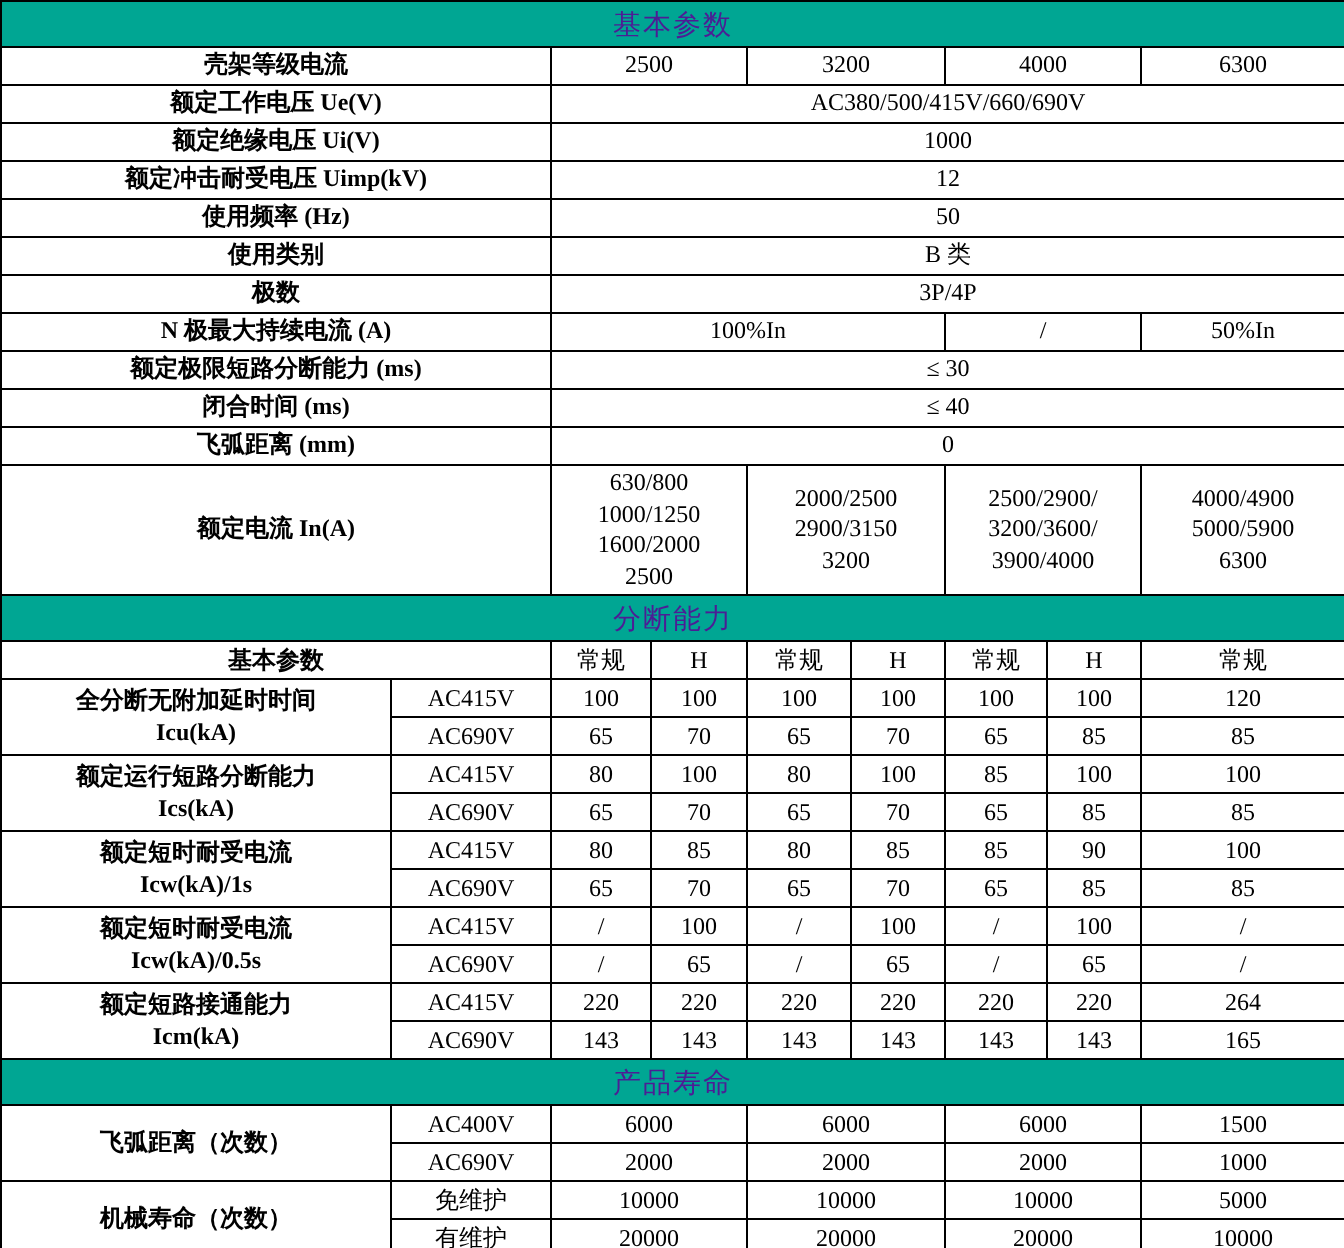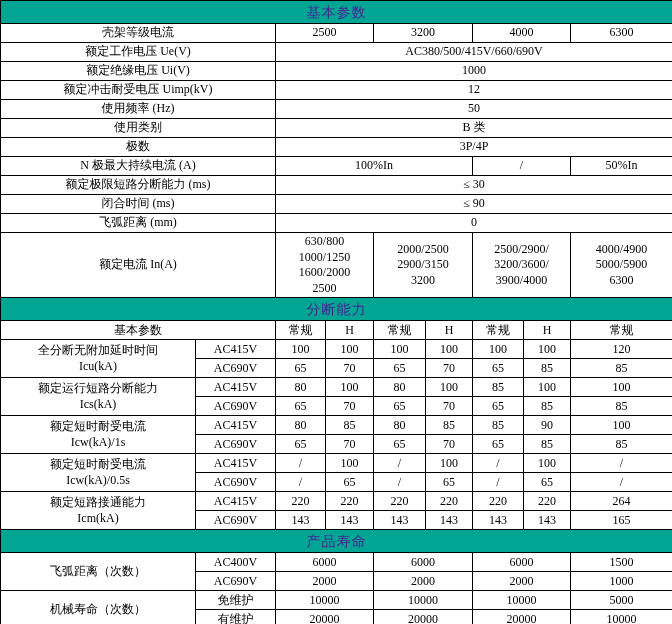--- a/index.html
+++ b/index.html
@@ -26,20 +26,21 @@
     white-space: pre-line;
     line-height: 1.3;
     overflow: hidden;
   }
   table.spec tr {
     height: 19px;
   }
   td.label {
     text-align: left;
     padding-left: 4px;
+    font-weight: bold;
   }
   td.sub {
     text-align: center;
     margin-top: 36px;
   }
   td.section {
     background: var(--accent, #00A693);
     color: #4c1d95;
     font-size: 14px;
     height: 20px;
@@ -103,21 +104,21 @@
           <td colspan="4" class="val">100%In</td>
           <td colspan="2" class="val">/</td>
           <td class="val">50%In</td>
         </tr>
         <tr>
           <td colspan="2" class="label">额定极限短路分断能力 (ms)</td>
           <td colspan="7" class="val">≤ 30</td>
         </tr>
         <tr>
           <td colspan="2" class="label">闭合时间 (ms)</td>
-          <td colspan="7" class="val">≤ 90</td>
+          <td colspan="7" class="val">≤ 40</td>
         </tr>
         <tr>
           <td colspan="2" class="label">飞弧距离 (mm)</td>
           <td colspan="7" class="val">0</td>
         </tr>
         <tr>
           <td colspan="2" class="label">额定电流 In(A)</td>
           <td colspan="2" class="val">630/800
 1000/1250
 1600/2000

